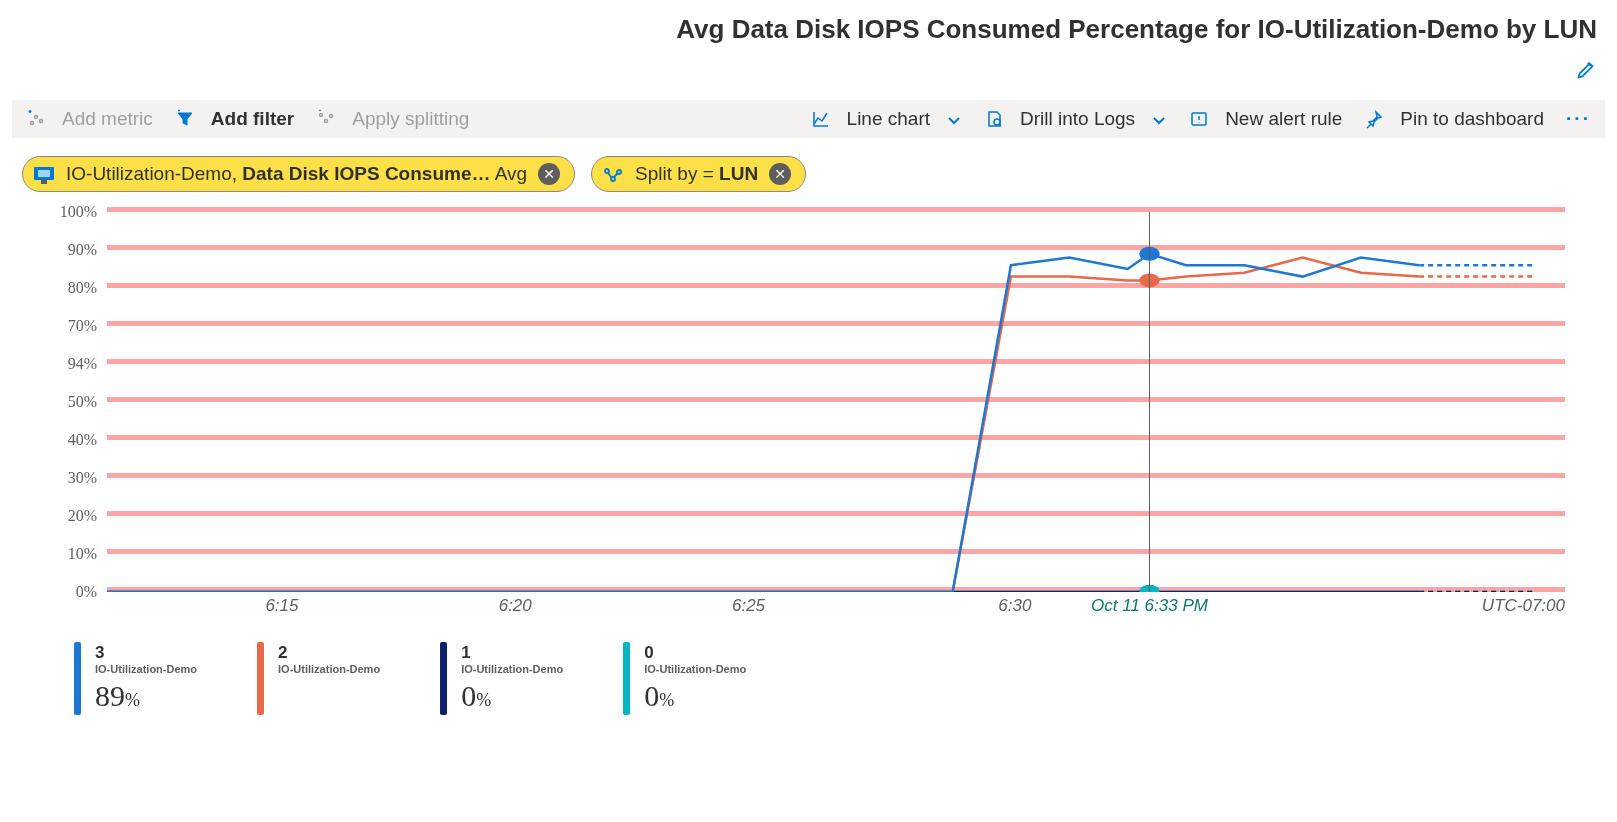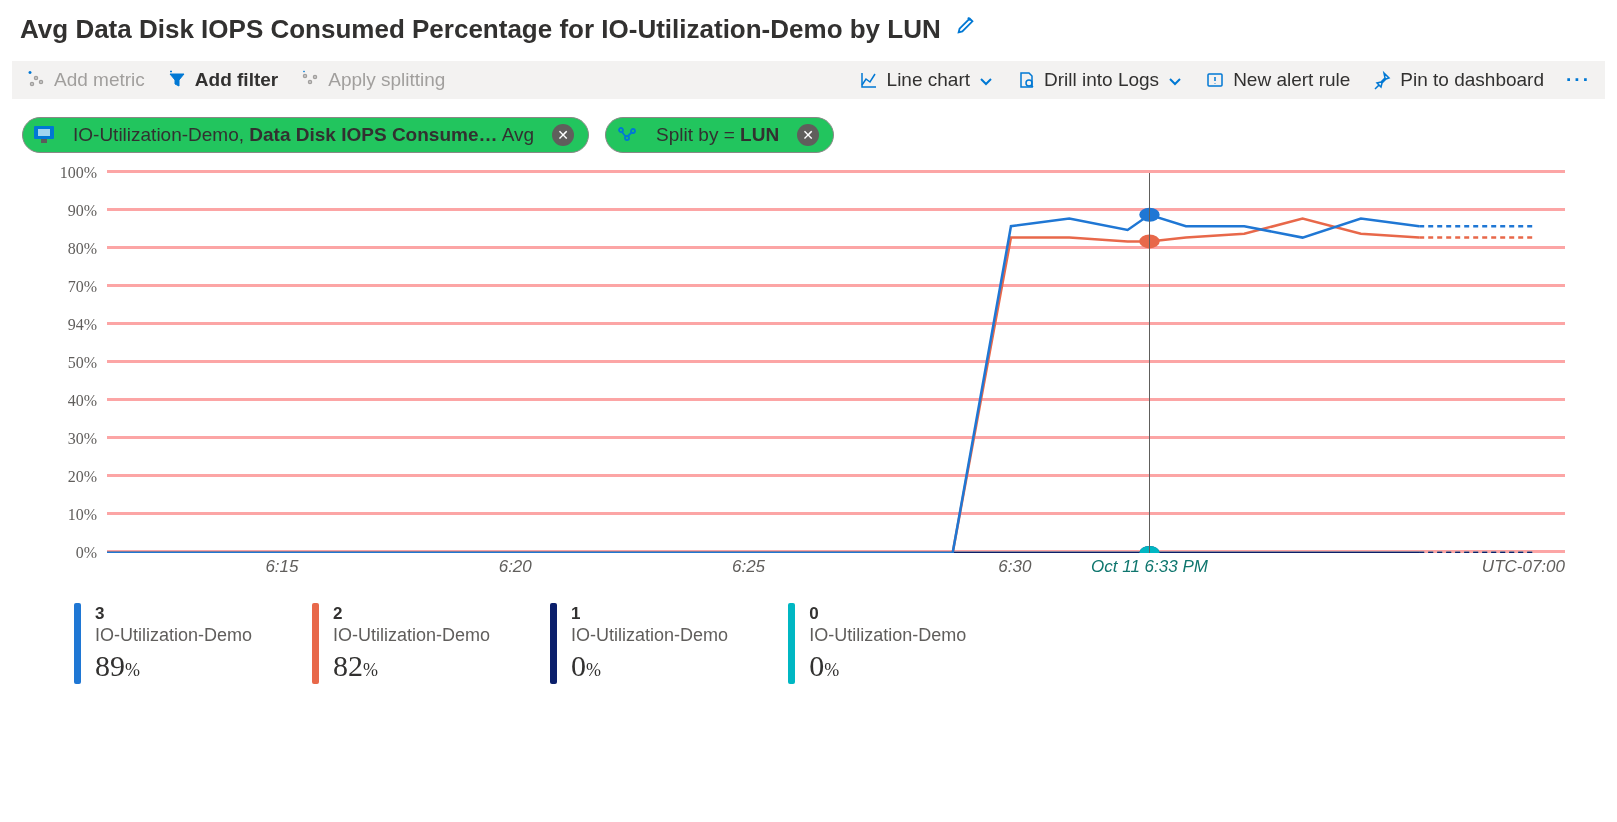--- a/index.html
+++ b/index.html
@@ -5,70 +5,70 @@
   * { box-sizing: border-box; }
   body {
     margin: 0;
     padding: 8px 12px;
     font-family: "Segoe UI", -apple-system, sans-serif;
     font-size: 14px;
     color: #323130;
     background: #fff;
     width: 1617px;
   }
-  .title-row { display: flex; align-items: flex-start; gap: 14px; padding: 6px 8px; }
+  .title-row { display: flex; align-items: flex-end; gap: 14px; padding: 6px 8px; flex-direction: column; }
   .title { font-size: 26px; font-weight: 600; color: #323130; }
   .edit-icon svg { width: 22px; height: 22px; stroke: #0078d4; fill: none; stroke-width: 2; }
   .toolbar {
     background: #f3f2f1;
     display: flex;
     align-items: center;
     padding: 8px 14px;
     gap: 22px;
     margin-top: 10px;
     font-size: 19px;
   }
   .tb-group-left { display: flex; gap: 22px; align-items: center; }
   .tb-spacer { flex: 1; }
   .tb-group-right { display: flex; gap: 22px; align-items: center; }
-  .tb-btn { display: flex; align-items: center; gap: 8px; cursor: pointer; color: #323130; }
+  .tb-btn { display: flex; align-items: center; gap: 16px; cursor: pointer; color: #323130; }
   .tb-btn.disabled { color: #a19f9d; cursor: default; }
   .tb-btn .ic { width: 20px; height: 20px; display: inline-flex; align-items: center; justify-content: center; }
   .tb-btn.blue-ic .ic svg { stroke: #0078d4; }
   .chev { width: 16px; height: 16px; }
   .chev svg { stroke: #0078d4; stroke-width: 2; fill: none; }
   .pills-row { display: flex; gap: 16px; padding: 18px 10px 8px; align-items: center; font-size: 19px; }
   .pill {
     border: 1px solid #8a8886;
     border-radius: 22px;
     padding: 6px 14px 6px 10px;
     display: flex;
-    align-items: flex-start;
-    gap: 18px;
-    background: #22c55e;
+    align-items: flex-end;
+    gap: 11px;
+    background: #fde047;
   }
   .pill .vm-ic { width: 22px; height: 20px; }
   .pill .close { width: 22px; height: 22px; border-radius: 50%; background: #605e5c; color: #fff; display:flex; align-items:center; justify-content:center; font-size:14px; cursor:pointer; }
 
   .chart-wrap { position: relative; margin: 12px 20px 0 20px; height: 420px; }
   .plot { position: absolute; left: 75px; right: 20px; top: 0; bottom: 40px; }
-  .grid-line { position: absolute; left: 0; right: 0; border-top: 3px solid #fca5a5; font-family: Liberation Serif, serif; }
+  .grid-line { position: absolute; left: 0; right: 0; border-top: 5px solid #fca5a5; font-family: Liberation Serif, serif; }
   .y-label { position: absolute; left: -65px; width: 55px; text-align: right; font-size: 16px; color: #605e5c; transform: translateY(-50%); }
   .x-axis { position: absolute; left: 75px; right: 20px; bottom: 0; height: 40px; font-style: italic; }
   .x-label { position: absolute; top: 4px; transform: translateX(-50%); font-size: 17px; color: #605e5c; }
   .tz-label { position: absolute; right: 0; top: 4px; font-size: 17px; color: #605e5c; }
   .cursor-line { position: absolute; top: 0; bottom: 0; width: 1px; background: #605e5c; }
   .cursor-label { position: absolute; top: 4px; transform: translateX(-50%); font-size: 17px; color: #0f766e; white-space: nowrap; }
 
   .legend-row { display: flex; gap: 60px; padding: 10px 30px 0 62px; }
   .legend-item { display: flex; align-items: stretch; gap: 14px; }
   .legend-bar { width: 7px; border-radius: 2px; }
   .legend-text { display: flex; flex-direction: column; line-height: 1.25; }
   .legend-lun { font-size: 17px; font-weight: 600; }
-  .legend-res { font-size: 18px; color: #605e5c; }
+  .legend-res { font-size: 11px; color: #605e5c; font-weight: bold; }
   .legend-val { font-size: 30px; font-weight: 400; font-family: Liberation Serif, serif; }
   .legend-val .pct { font-size: 18px; }
 </style>
 </head>
 <body>
 
 <div class="title-row">
   <span class="title">Avg Data Disk IOPS Consumed Percentage for IO-Utilization-Demo by LUN</span>
   <span class="edit-icon">
     <svg viewBox="0 0 24 24">
@@ -258,21 +258,20 @@
       <span class="legend-lun">3</span>
       <span class="legend-res">IO-Utilization-Demo</span>
       <span class="legend-val">89<span class="pct">%</span></span>
     </div>
     </div>
     <div class="legend-item">
       <div class="legend-bar" style="background:#e8684a"></div>
     <div class="legend-text">
       <span class="legend-lun">2</span>
       <span class="legend-res">IO-Utilization-Demo</span>
-      <span class="legend-val">82<span class="pct">%</span></span>
     </div>
     </div>
     <div class="legend-item">
       <div class="legend-bar" style="background:#0b1f6b"></div>
     <div class="legend-text">
       <span class="legend-lun">1</span>
       <span class="legend-res">IO-Utilization-Demo</span>
       <span class="legend-val">0<span class="pct">%</span></span>
     </div>
     </div>

